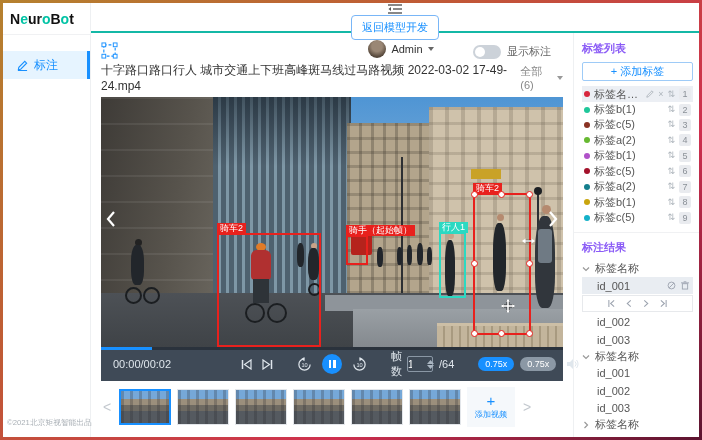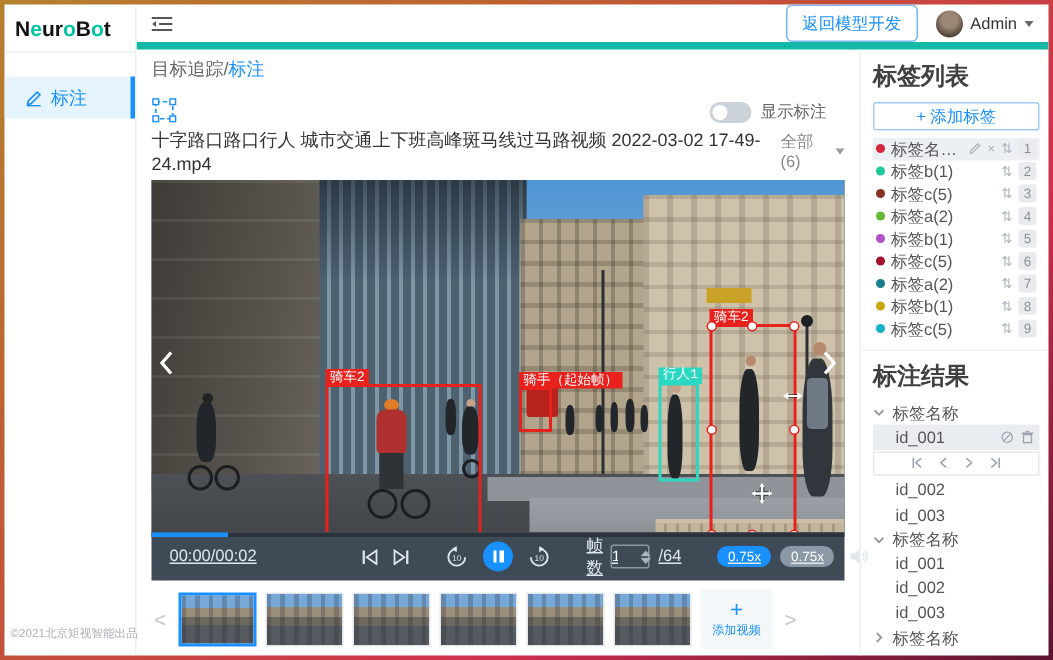--- a/index.html
+++ b/index.html
@@ -9,21 +9,21 @@
 
   
   .sidebar { width:88px; border-right:1px solid #eef0f2; display:flex; flex-direction:column; position:relative; }
   .logo { height:32px; display:flex; align-items:center; padding-left:7px; font-weight:bold; font-size:14px; letter-spacing:0; border-bottom:1px solid #f0f1f3; color:#111; }
   .logo .t { color:#00c3a5; }
   .nav-item { margin-top:16px; height:28px; display:flex; align-items:center; gap:6px; padding-left:14px; font-size:12px; color:#1890ff; background:#e6f4ff; border-right:3px solid #1890ff; cursor:pointer; }
   .copyright { position:absolute; bottom:8px; left:4px; width:80px; font-size:9px; color:#aab0b6; transform:scale(.86); transform-origin:left; white-space:nowrap; }
 
   
   .col { flex:1; display:flex; flex-direction:column; min-width:0; }
-  .topbar { height:30px; border-bottom:5px solid #14b8a6; display:flex; align-items:center; padding:0 10px; }
+  .topbar { height:30px; border-bottom:2px solid #14b8a6; display:flex; align-items:center; padding:0 10px;flex-direction:column; }
   .topbar .grow { flex:1; }
   .btn-outline { font-size:11px; color:#1890ff; border:1px solid #79b6f7; background:#fff; border-radius:4px; padding:4px 10px; cursor:pointer; }
   .userbox { display:flex; align-items:center; gap:5px; margin-left:12px; cursor:pointer; }
   .avatar { width:18px; height:18px; border-radius:50%; background:radial-gradient(circle at 50% 35%, #9a8775 0 35%, #57493c 70%, #3a3128); }
   .username { font-size:11px; color:#333; }
   .caret { width:0; height:0; border-left:3.5px solid transparent; border-right:3.5px solid transparent; border-top:4px solid #666; display:inline-block; }
 
   .body-row { flex:1; display:flex; min-height:0; }
   .main { flex:1; min-width:0; padding:0 10px; display:flex; flex-direction:column; }
 
@@ -70,21 +70,21 @@
   .abox { position:absolute; border:2px solid; }
   .abox-tag { position:absolute; top:-12px; left:-2px; font-size:9px; line-height:11px; color:#fff; padding:0 3px; white-space:nowrap; }
   .handle { position:absolute; width:7px; height:7px; border-radius:50%; background:#fff; border:1.5px solid #e8211d; }
   .h-tl{left:-4px;top:-4px;} .h-tm{left:50%;margin-left:-4px;top:-4px;} .h-tr{right:-4px;top:-4px;}
   .h-ml{left:-4px;top:50%;margin-top:-4px;} .h-mr{right:-4px;top:50%;margin-top:-4px;}
   .h-bl{left:-4px;bottom:-4px;} .h-bm{left:50%;margin-left:-4px;bottom:-4px;} .h-br{right:-4px;bottom:-4px;}
 
   .nav-arrow { position:absolute; top:108px; width:16px; height:28px; display:flex; align-items:center; justify-content:center; cursor:pointer; }
 
   
-  .controls { width:462px; height:34px; background:#3f4a57; position:relative; display:flex; align-items:center; color:#dfe6ec; font-size:11px;text-decoration:underline; }
+  .controls { width:462px; height:34px; background:#3f4a57; position:relative; display:flex; align-items:center; color:#dfe6ec; font-size:11px; }
   .progress { position:absolute; top:0; left:0; width:100%; height:3px; background:#2a323c; }
   .progress .fill { height:100%; width:11%; background:#1890ff; }
   .cgroup { display:flex; align-items:center; gap:10px; padding:0 12px; height:20px; }
   .cdiv { width:1px; height:20px; background:rgba(255,255,255,.15); }
   .play-btn { width:20px; height:20px; border-radius:50%; background:#1890ff; display:flex; align-items:center; justify-content:center; gap:2px; cursor:pointer; }
   .play-btn i { display:block; width:2.5px; height:8px; background:#fff; }
   .frame-input { width:26px; height:16px; background:transparent; border:1px solid #8a97a5; border-radius:2px; color:#fff; font-size:10px; text-align:center; padding-right:20px; }
   .spin { display:flex; flex-direction:column; margin-left:-11px; gap:1px; }
   .spin svg { display:block; cursor:pointer; }
   .pill { font-size:9px; color:#fff; border-radius:8px; padding:2px 7px; cursor:pointer; }
@@ -96,21 +96,21 @@
   .strip-arrow { color:#c3c8ce; font-size:14px; width:12px; text-align:center; cursor:pointer; user-select:none; }
   .thumb { width:52px; height:36px; border:1px solid #e3e6ea; background:linear-gradient(180deg,#76a8d8 0 26%, #9b8f7c 26% 45%, #6e6a62 45% 62%, #555a60 62% 100%); position:relative; cursor:pointer; }
   .thumb:after { content:""; position:absolute; inset:0; background:repeating-linear-gradient(90deg, rgba(40,40,45,.25) 0 3px, transparent 3px 9px); }
   .thumb.sel { border:2px solid #1890ff; }
   .add-tile { width:48px; height:40px; background:#f5f8fb; display:flex; flex-direction:column; align-items:center; justify-content:center; color:#1890ff; cursor:pointer; }
   .add-tile .plus { font-size:15px; line-height:14px; }
   .add-tile .lbl { font-size:9px; transform:scale(.9); }
 
   
   .rpanel { width:126px; border-left:1px solid #eef0f2; padding:8px 6px 4px 8px; display:flex; flex-direction:column; overflow:hidden; }
-  .rp-title { font-size:16px; font-weight:bold; color:#404040; margin-bottom:6px; }
+  .rp-title { font-size:11px; font-weight:bold; color:#8b5cf6; margin-bottom:6px; }
   .add-label-btn { width:100%; height:21px; border:1px solid #9ecbf7; background:#fff; color:#1890ff; font-size:11px; border-radius:2px; cursor:pointer; margin-bottom:5px; }
   .lrow { display:flex; align-items:center; height:17px; gap:4px; font-size:11px; color:#555; padding:0 2px; cursor:pointer; }
   .lrow.sel { background:#eceff4; }
   .dot { width:6px; height:6px; border-radius:50%; flex:none; }
   .lname { flex:1; white-space:nowrap; overflow:hidden; text-overflow:ellipsis; }
   .licon { color:#aeb5bc; font-size:9px; line-height:1; flex:none; display:flex; align-items:center; cursor:pointer; }
   .badge { width:12px; height:12px; background:#e9ebef; color:#8a9097; font-size:9px; line-height:12px; text-align:center; border-radius:2px; flex:none; }
   .rp-sep { border-top:1px solid #f0f1f3; margin:6px -6px 7px -8px; }
   .grow-h { display:flex; align-items:center; gap:5px; height:18px; font-size:11px; color:#555; cursor:pointer; }
   .tw { color:#999; display:flex; }
@@ -166,23 +166,20 @@
       <div class="userbox">
         <span class="avatar"></span>
         <span class="username">Admin</span>
         <span class="caret"></span>
       </div>
     </div>
 
     <div class="body-row">
 
       <div class="main">
-        <div class="breadcrumb">
-          <span>目标追踪</span><span>/</span><span class="cur">标注</span>
-        </div>
 
         <div class="toolrow">
           <span>
             <svg width="17" height="17" viewBox="0 0 18 18">
                   <rect x="3" y="3" width="12" height="12" fill="none" stroke="#1890ff" stroke-width="1.2" stroke-dasharray="3 2"></rect>
                   <g fill="#fff" stroke="#1890ff" stroke-width="1">
                     <rect x="1" y="1" width="4" height="4"></rect>
                     <rect x="13" y="1" width="4" height="4"></rect>
                     <rect x="1" y="13" width="4" height="4"></rect>
                     <rect x="13" y="13" width="4" height="4"></rect>
@@ -251,21 +248,21 @@
           <div class="abs fig" style="left:207px;top:151px;width:11px;height:32px;"></div>
           <div class="abs wheel" style="left:207px;top:186px;width:13px;height:13px;"></div>
 
           <div class="abox" style="left: 116px; top: 136px; width: 104px; height: 114px; border-color: rgb(232, 33, 29);">
             <span class="abox-tag" style="background: rgb(232, 33, 29);">骑车2</span>
           </div>
           <div class="abox" style="left: 245px; top: 138px; width: 22px; height: 30px; border-color: rgb(232, 33, 29);">
             <span class="abox-tag" style="background: rgb(232, 33, 29);">骑手（起始帧）</span>
           </div>
           <div class="abox" style="left: 338px; top: 135px; width: 27px; height: 66px; border-color: rgb(43, 217, 194);">
-            <span class="abox-tag" style="background: rgb(43, 217, 194); font-family: Liberation Mono, monospace;">行人1</span>
+            <span class="abox-tag" style="background: rgb(43, 217, 194);">行人1</span>
           </div>
           <div class="abox" style="left: 372px; top: 96px; width: 58px; height: 142px; border-color: rgb(232, 33, 29);">
             <span class="abox-tag" style="background: rgb(232, 33, 29);">骑车2</span>
             <span class="handle h-tl"></span>
             <span class="handle h-tm"></span>
             <span class="handle h-tr"></span>
             <span class="handle h-ml"></span>
             <span class="handle h-mr"></span>
             <span class="handle h-bl"></span>
             <span class="handle h-bm"></span>

